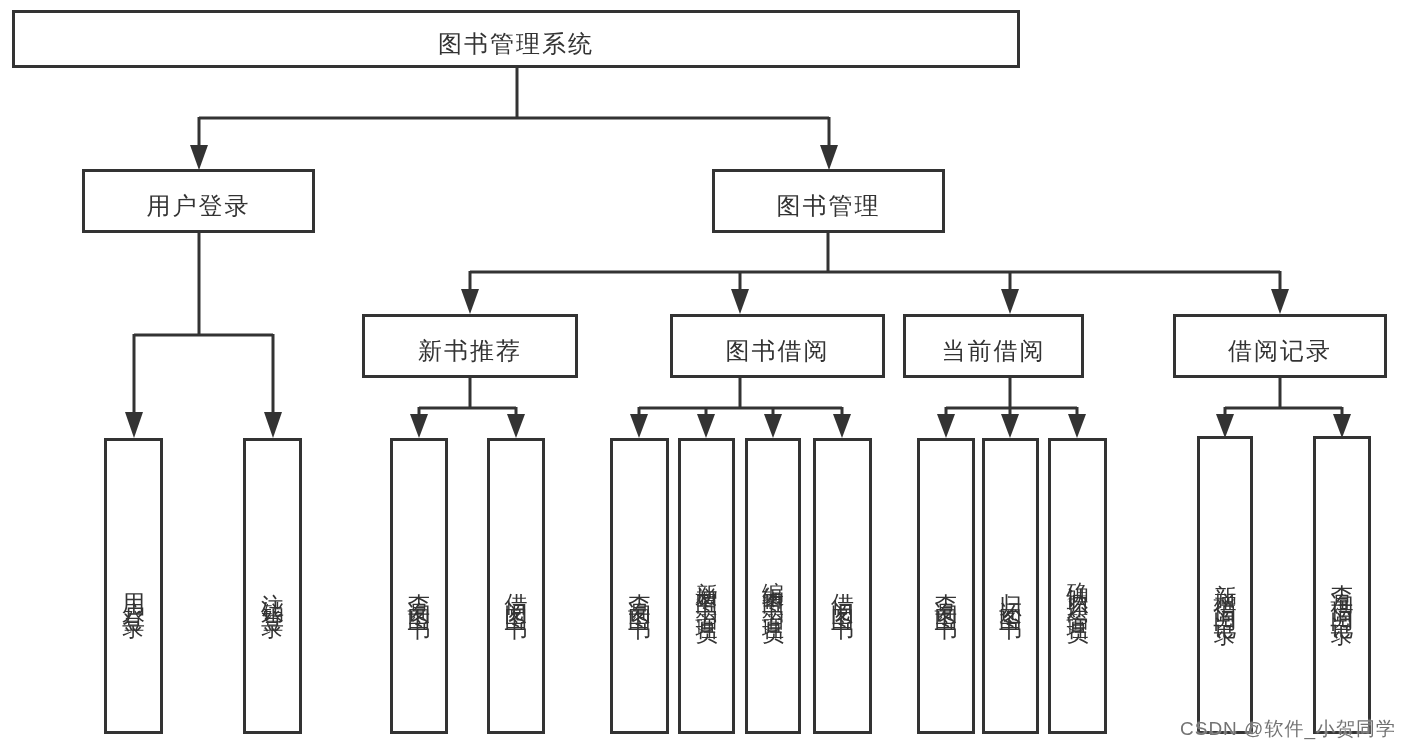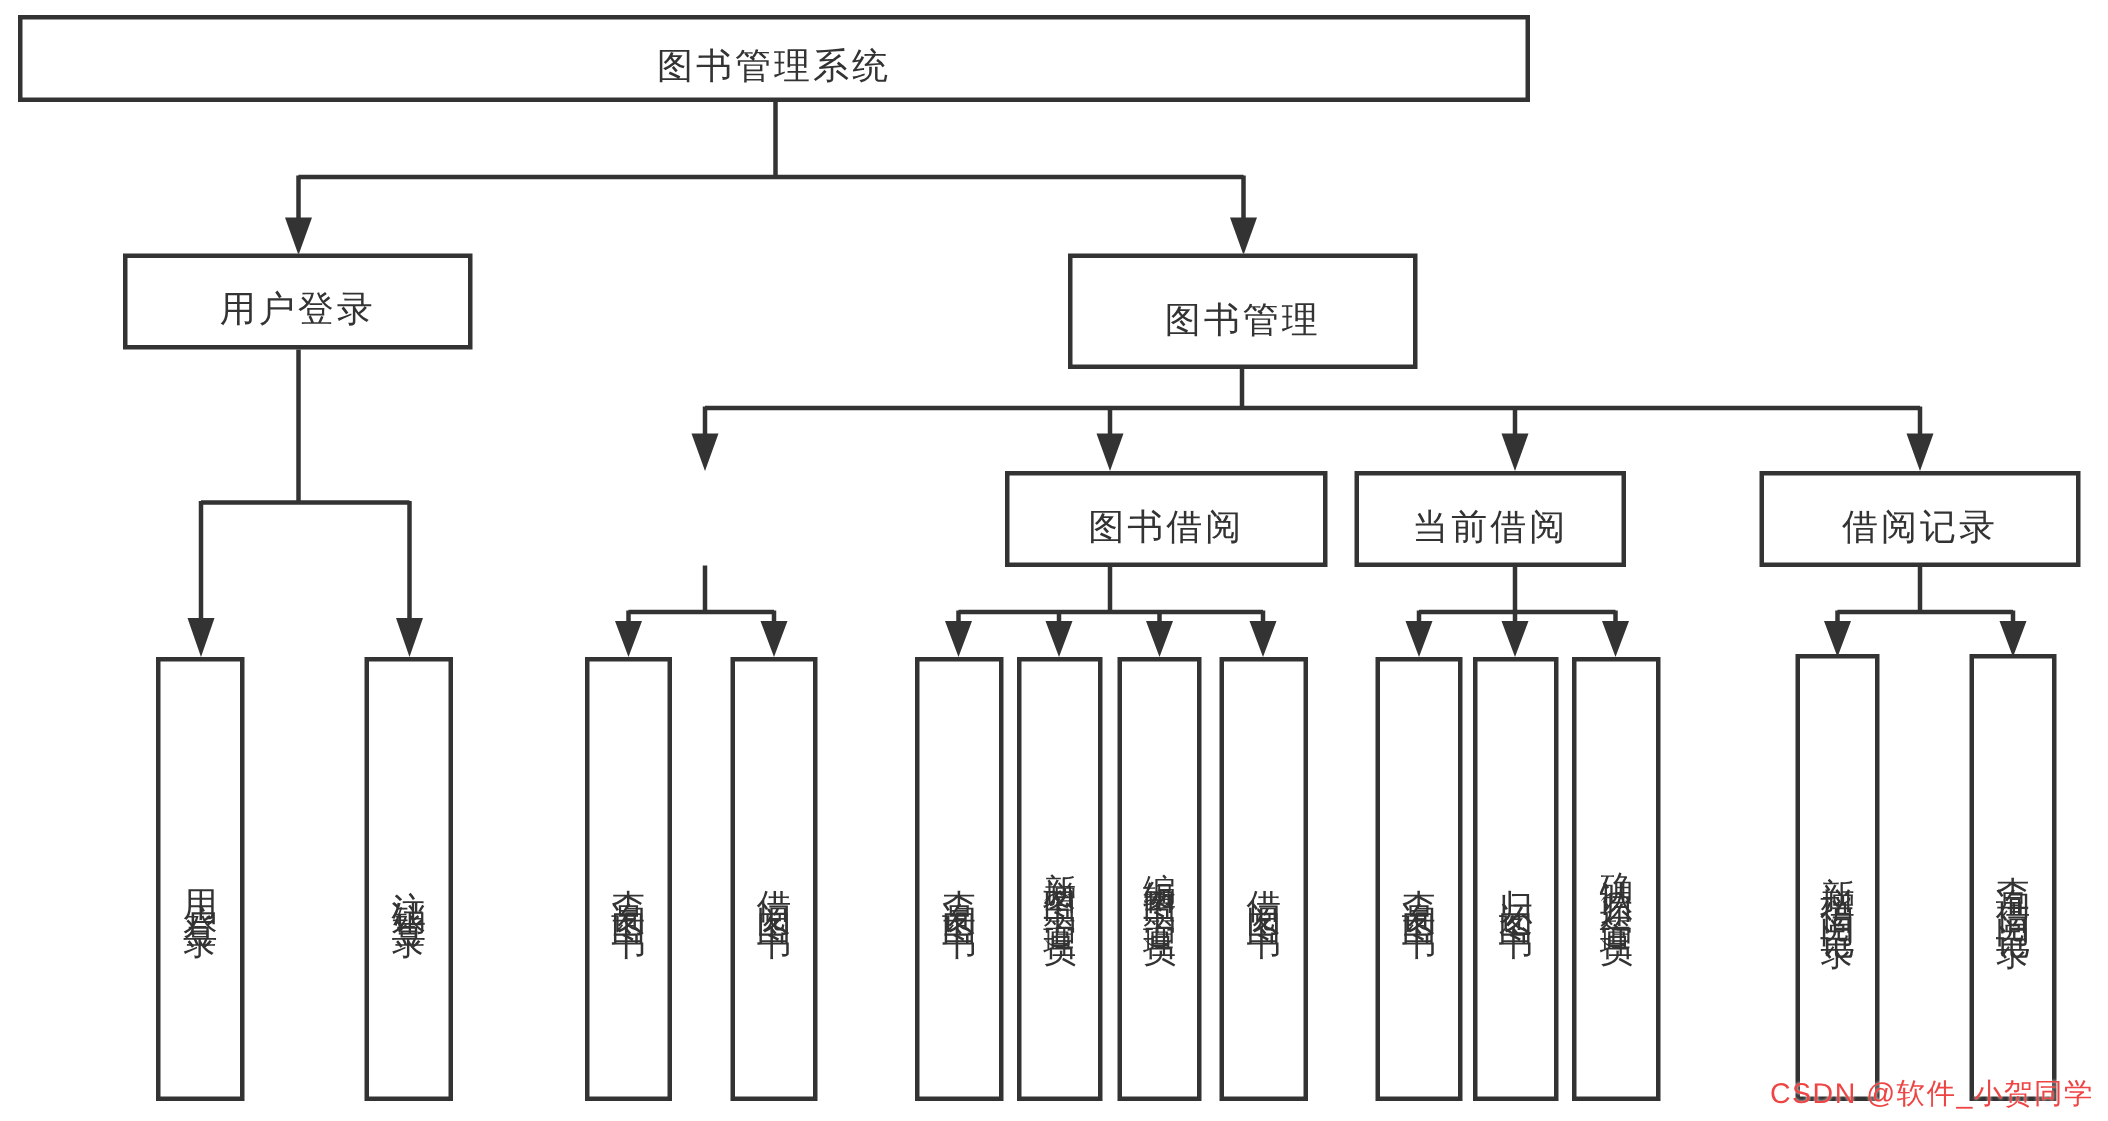--- a/index.html
+++ b/index.html
@@ -44,21 +44,21 @@
     line-height: 1;
   }
   .node.v.long span { letter-spacing: 6px; font-size: 22px; }
   .watermark {
     position: absolute;
     left: 1180px;
     top: 716px;
     z-index: 5;
     font-size: 19px;
     letter-spacing: 1px;
-    color: #ef4444;
+    color: #737373;
     text-shadow: 0 0 2px #ffffff;
     white-space: nowrap;
   }
 </style>
 </head>
 <body>
 
 <div class="stage">
 
   <svg class="connectors" viewBox="0 0 1405 747" xmlns="http://www.w3.org/2000/svg">
@@ -127,24 +127,27 @@
     </g>
   </svg>
 
   <div class="node h" style="left:12px; top:10px; width:1008px; height:58px">
     <span>图书管理系统</span>
   </div>
 
   <div class="node h" style="left:82px; top:169px; width:233px; height:64px">
     <span>用户登录</span>
   </div>
-  <div class="node h" style="left:712px; top:169px; width:233px; height:77px">
+  <div class="node h" style="left:712px; top:169px; width:233px; height:64px">
     <span>图书管理</span>
   </div>
 
+  <div class="node h" style="left:362px; top:314px; width:216px; height:64px">
+    <span>新书推荐</span>
+  </div>
   <div class="node h" style="left:670px; top:314px; width:215px; height:64px">
     <span>图书借阅</span>
   </div>
   <div class="node h" style="left:903px; top:314px; width:181px; height:64px">
     <span>当前借阅</span>
   </div>
   <div class="node h" style="left:1173px; top:314px; width:214px; height:64px">
     <span>借阅记录</span>
   </div>
 

